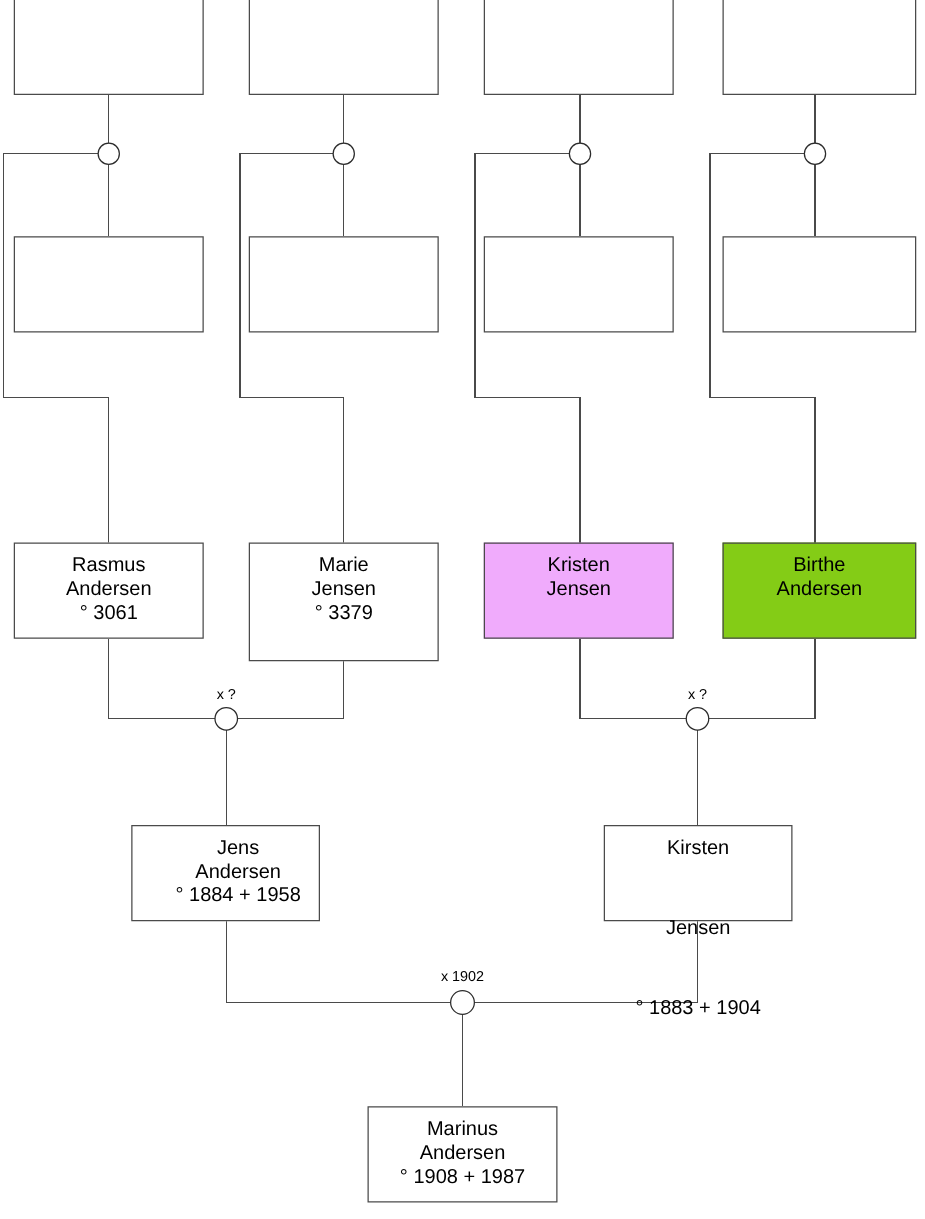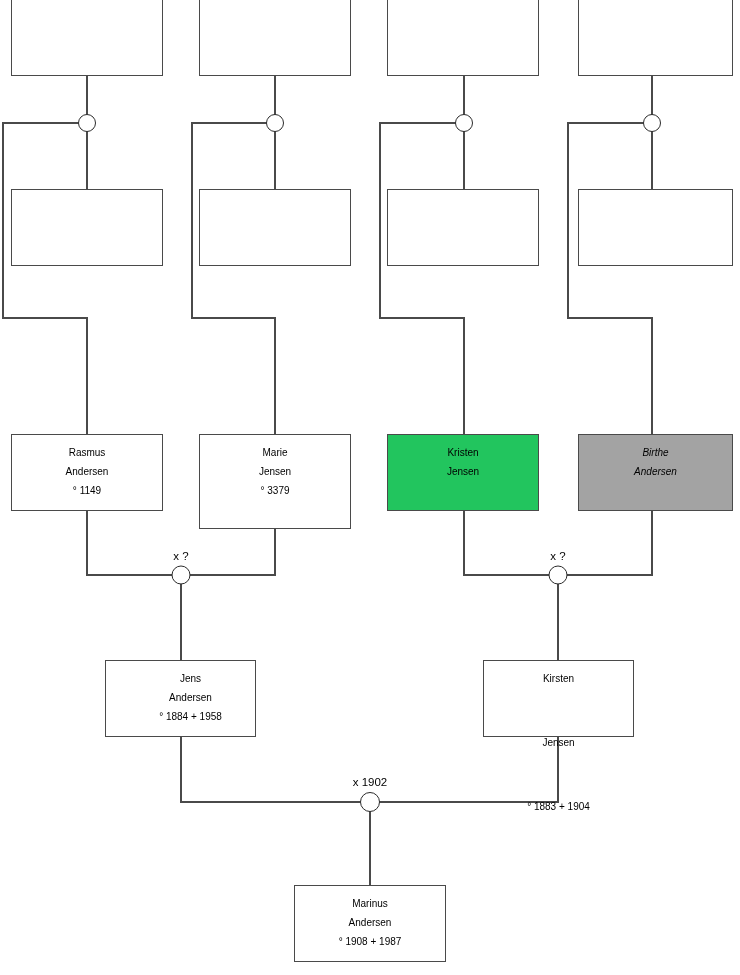--- a/index.html
+++ b/index.html
@@ -29,21 +29,21 @@
     border: 1px solid #4a4a4a;
     background: #ffffff;
     display: flex;
     flex-direction: column;
     align-items: center;
     justify-content: flex-start;
     padding-top: 8px;
     z-index: 3;
   }
   .person-line {
-    font-size: 10px;
+    font-size: 16px;
     line-height: 19px;
     text-align: center;
     white-space: nowrap;
     color: #000000;
   }
   .person-line:empty {
     display: none;
   }
   .union-label {
     position: absolute;
@@ -99,32 +99,32 @@
     <div class="person-box" style="left: 199px; top: -2px; width: 152px; height: 78px; border-color: rgb(74, 74, 74); background: rgb(255, 255, 255);"></div>
     <div class="person-box" style="left: 387px; top: -2px; width: 152px; height: 78px; border-color: rgb(74, 74, 74); background: rgb(255, 255, 255);"></div>
     <div class="person-box" style="left: 578px; top: -2px; width: 155px; height: 78px; border-color: rgb(74, 74, 74); background: rgb(255, 255, 255);"></div>
     <div class="person-box" style="left: 11px; top: 189px; width: 152px; height: 77px; border-color: rgb(74, 74, 74); background: rgb(255, 255, 255);"></div>
     <div class="person-box" style="left: 199px; top: 189px; width: 152px; height: 77px; border-color: rgb(74, 74, 74); background: rgb(255, 255, 255);"></div>
     <div class="person-box" style="left: 387px; top: 189px; width: 152px; height: 77px; border-color: rgb(74, 74, 74); background: rgb(255, 255, 255);"></div>
     <div class="person-box" style="left: 578px; top: 189px; width: 155px; height: 77px; border-color: rgb(74, 74, 74); background: rgb(255, 255, 255);"></div>
     <div class="person-box" style="left: 11px; top: 434px; width: 152px; height: 77px; border-color: rgb(74, 74, 74); background: rgb(255, 255, 255);">
       <div class="person-line">Rasmus</div>
       <div class="person-line">Andersen</div>
-      <div class="person-line">° 1149</div>
+      <div class="person-line">° 3061</div>
     </div>
     <div class="person-box" style="left: 199px; top: 434px; width: 152px; height: 95px; border-color: rgb(74, 74, 74); background: rgb(255, 255, 255);">
       <div class="person-line">Marie</div>
       <div class="person-line">Jensen</div>
       <div class="person-line">° 3379</div>
     </div>
-    <div class="person-box" style="left: 387px; top: 434px; width: 152px; height: 77px; border-color: rgb(74, 74, 74); background: #22c55e;">
+    <div class="person-box" style="left: 387px; top: 434px; width: 152px; height: 77px; border-color: rgb(74, 74, 74); background: #f0abfc;">
       <div class="person-line">Kristen</div>
       <div class="person-line">Jensen</div>
     </div>
-    <div class="person-box" style="left: 578px; top: 434px; width: 155px; height: 77px; border-color: rgb(74, 74, 74); background: #a3a3a3; font-style: italic;">
+    <div class="person-box" style="left: 578px; top: 434px; width: 155px; height: 77px; border-color: rgb(74, 74, 74); background: #84cc16;">
       <div class="person-line">Birthe</div>
       <div class="person-line">Andersen</div>
     </div>
     <div class="person-box" style="left: 105px; top: 660px; width: 151px; height: 77px; border-color: rgb(74, 74, 74); background: rgb(255, 255, 255); padding-left: 20px;">
       <div class="person-line">Jens</div>
       <div class="person-line">Andersen</div>
       <div class="person-line">° 1884 + 1958</div>
     </div>
     <div class="person-box" style="left: 483px; top: 660px; width: 151px; height: 77px; border-color: rgb(74, 74, 74); background: rgb(255, 255, 255); gap: 45px;">
       <div class="person-line">Kirsten</div>

